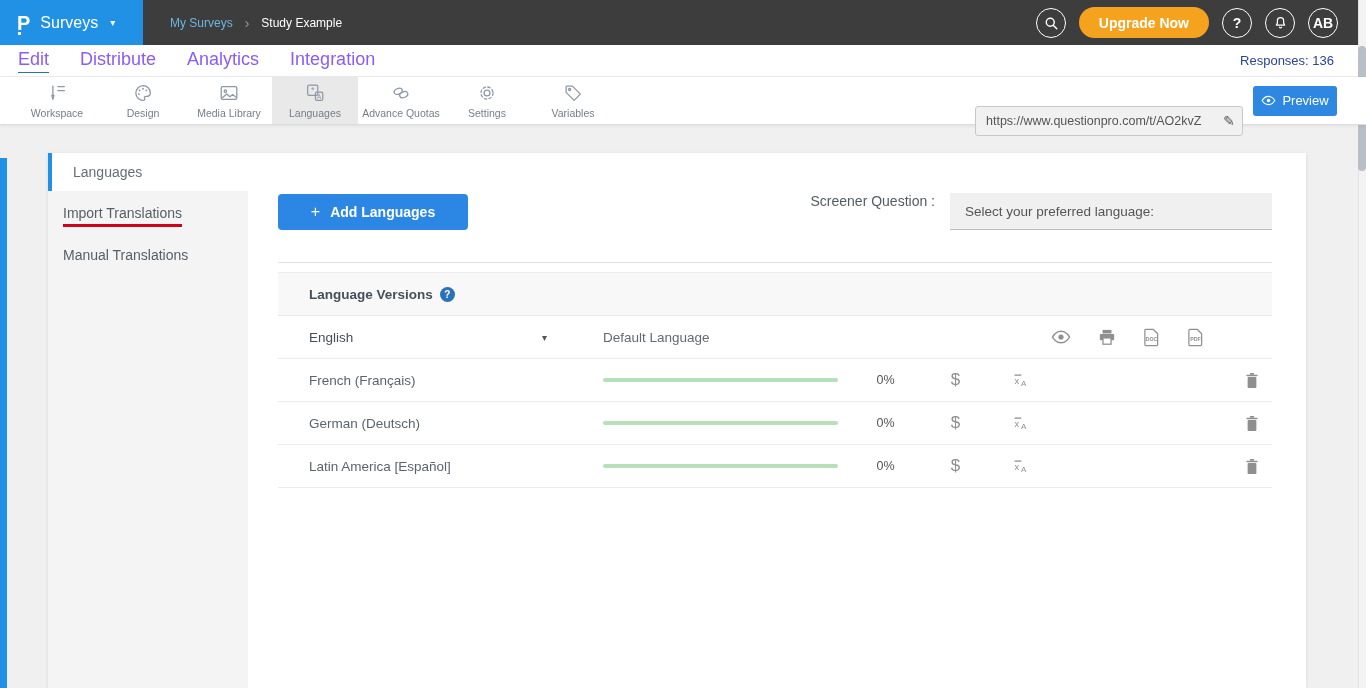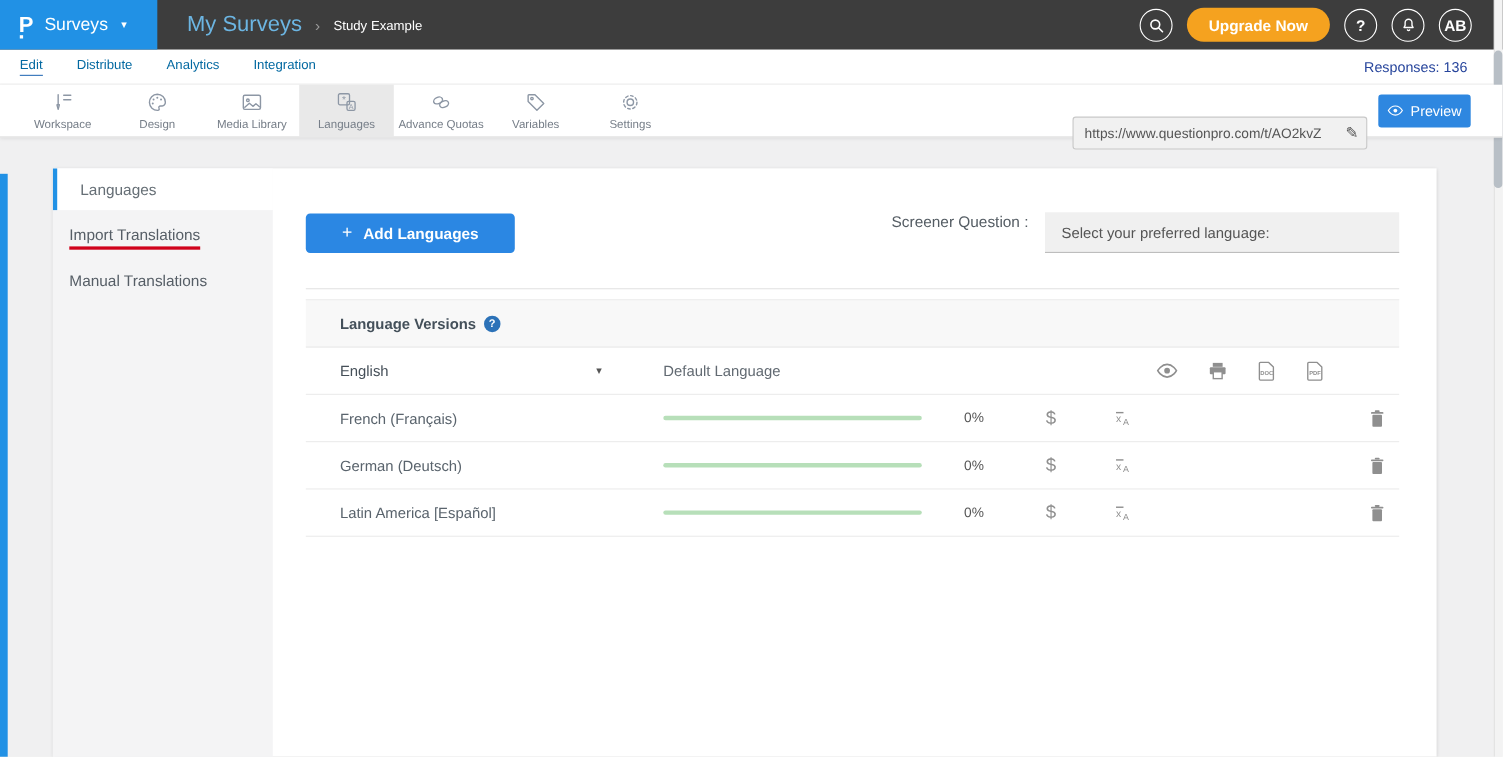--- a/index.html
+++ b/index.html
@@ -8,31 +8,31 @@
   .screen { position:relative; width:1366px; height:688px; }
 
   
   .topbar { height:45px; background:#3d3d3d; display:flex; align-items:stretch; position:relative; }
   .logo-box { width:143px; background:#2191e5; display:flex; align-items:center; padding-left:17px; gap:10px; cursor:pointer; }
   .logo-p { position:relative; color:#fff; font-weight:bold; font-size:20px; line-height:20px; }
   .logo-p .dot { position:absolute; left:1px; bottom:-2px; width:3px; height:3px; background:#fff; }
   .logo-label { color:#fff; font-size:16px; }
   .logo-caret { color:#fff; font-size:10px; margin-left:2px; }
   .crumbs { display:flex; align-items:center; gap:12px; padding-left:27px; flex:1; }
-  .crumb-link { color:#6cb5e2; font-size:20px; cursor:pointer; }
+  .crumb-link { color:#6cb5e2; font-size:12px; cursor:pointer; }
   .crumb-sep { color:#9a9a9a; font-size:14px; }
   .crumb-current { color:#ffffff; font-size:12px; }
   .top-actions { display:flex; align-items:center; gap:13px; padding-right:28px; }
   .circle-btn { width:30px; height:30px; border:1.6px solid #fff; border-radius:50%; display:flex; align-items:center; justify-content:center; color:#fff; font-size:14px; font-weight:bold; cursor:pointer; background:transparent; }
   .upgrade-btn { background:#f5a21f; color:#fff; border:none; border-radius:16px; height:31px; padding:0 20px; font-size:14px; font-weight:bold; cursor:pointer; font-family:inherit; }
 
   
   .tabrow { height:32px; background:#fff; display:flex; align-items:center; padding:0 32px 0 18px; border-bottom:1px solid #ececec; }
   .tabs { display:flex; gap:31px; flex:1; }
-  .tab { color:#0369a1; font-size:12px; cursor:pointer; padding-bottom:2px; }
+  .tab { color:#8b5cf6; font-size:18px; cursor:pointer; padding-bottom:2px; }
   .tab.active { border-bottom:1.5px solid #2d6fb7; }
   .responses { color:#27459c; font-size:13px; }
 
   
   .toolbar { height:48px; background:#fff; display:flex; align-items:stretch; padding-left:14px; padding-right:29px; border-bottom:1px solid #dcdcdc; box-shadow:0 1px 3px rgba(0,0,0,.07); position:relative; z-index:2; }
   .tool-item { width:86px; display:flex; flex-direction:column; align-items:center; justify-content:center; gap:3px; cursor:pointer; color:#8d97a5; }
   .tool-item.active { background:#e9e9e9; }
   .tool-item svg { width:22px; height:22px; }
   .tool-label { font-size:10.5px; color:#767e88; white-space:nowrap; }
   .toolbar-spacer { flex:1; }
@@ -170,32 +170,32 @@
       <span class="tool-label">Languages</span>
     </div>
     <div class="tool-item">
       <svg viewBox="0 0 24 24" fill="none" stroke="currentColor" stroke-width="1.4">
           <ellipse cx="9" cy="10.2" rx="4.6" ry="3.1" transform="rotate(-24 9 10.2)"></ellipse>
           <ellipse cx="15" cy="13.8" rx="4.6" ry="3.1" transform="rotate(-24 15 13.8)"></ellipse>
         </svg>
       <span class="tool-label">Advance Quotas</span>
     </div>
     <div class="tool-item">
+      <svg viewBox="0 0 24 24" fill="none" stroke="currentColor" stroke-width="1.4" stroke-linecap="round">
+          <circle cx="12" cy="12" r="3.2"></circle>
+          <circle cx="12" cy="12" r="6.6" stroke-dasharray="2.6 2.6"></circle>
+        </svg>
+      <span class="tool-label">Settings</span>
+    </div>
+    <div class="tool-item">
       <svg viewBox="0 0 24 24" fill="none" stroke="currentColor" stroke-width="1.4" stroke-linejoin="round">
           <path d="M4.5 5.3c0-.4.4-.8.8-.8h6L20 13.2 13.2 20 4.5 11.3z"></path>
           <circle cx="8.3" cy="8.3" r="1.2"></circle>
         </svg>
       <span class="tool-label">Variables</span>
-    </div>
-    <div class="tool-item">
-      <svg viewBox="0 0 24 24" fill="none" stroke="currentColor" stroke-width="1.4" stroke-linecap="round">
-          <circle cx="12" cy="12" r="3.2"></circle>
-          <circle cx="12" cy="12" r="6.6" stroke-dasharray="2.6 2.6"></circle>
-        </svg>
-      <span class="tool-label">Settings</span>
     </div>
     <div class="toolbar-spacer"></div>
     <div class="url-box">
       <input class="url-input" readonly="" value="https://www.questionpro.com/t/AO2kvZ" style="">
       <span class="url-edit">✎</span>
     </div>
     <button class="preview-btn">
       <svg width="15" height="11" viewBox="0 0 20 14" fill="none">
           <path d="M1.5 7S4.7 1.5 10 1.5 18.5 7 18.5 7 15.3 12.5 10 12.5 1.5 7 1.5 7z" stroke="#fff" stroke-width="1.4"></path>
           <circle cx="10" cy="7" r="2.3" fill="#fff"></circle>

